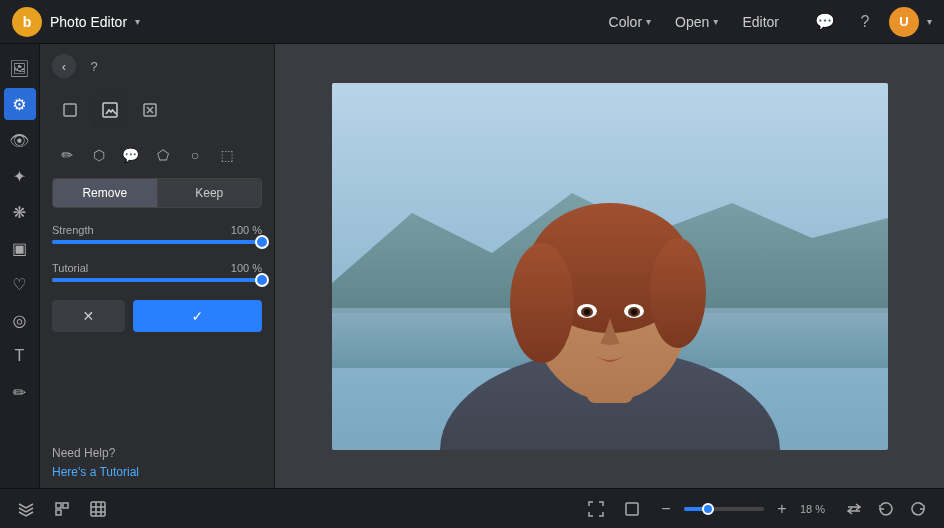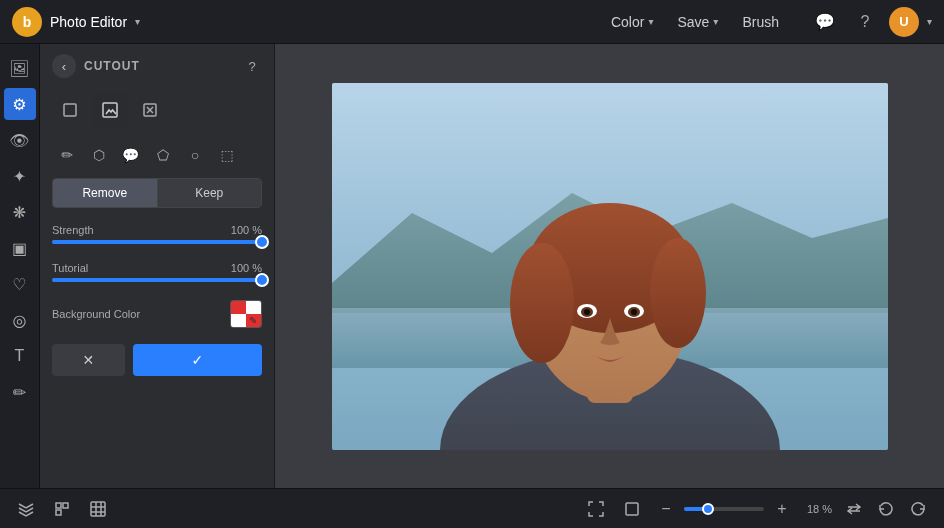--- a/index.html
+++ b/index.html
@@ -393,21 +393,20 @@
       position: absolute;
       top: 50%;
       left: 23%;
       transform: translateY(-50%);
       border: 2px solid #fff;
     }
     .zoom-value {
       font-size: 11px;
       color: #aaa;
       min-width: 32px;
-      text-align: right;
     }
     .bottom-right-btns {
       display: flex;
       align-items: center;
       gap: 4px;
     }
   </style>
 </head>
 <body>
 
@@ -416,25 +415,25 @@
     <span>b</span>
   </div>
   <span class="nav-app-title">Photo Editor</span>
   <span class="nav-chevron">▾</span>
   <div class="nav-spacer"></div>
   <button class="nav-btn">
     <span>Color</span>
     <span class="nav-chevron-small">▾</span>
   </button>
   <button class="nav-btn">
-    <span>Save</span>
+    <span>Open</span>
     <span class="nav-chevron-small">▾</span>
   </button>
   <button class="nav-btn">
-    <span>Brush</span>
+    <span>Editor</span>
   </button>
   <div class="nav-right">
     <button class="nav-icon-btn">💬</button>
     <button class="nav-icon-btn">?</button>
     <div class="nav-avatar">
       <span>U</span>
     </div>
     <span style="color:#aaa;font-size:10px;cursor:pointer;">▾</span>
   </div>
 </div>
@@ -450,21 +449,20 @@
     <button class="tool-btn">▣</button>
     <button class="tool-btn">♡</button>
     <button class="tool-btn">◎</button>
     <button class="tool-btn">T</button>
     <button class="tool-btn">✏</button>
   </div>
 
   <div class="side-panel">
     <div class="panel-header">
       <button class="panel-back-btn">‹</button>
-      <span class="panel-title">CUTOUT</span>
       <button class="panel-help-btn">?</button>
     </div>
 
     <div class="panel-icons-row">
       <button class="panel-icon-btn">
         <svg width="18" height="18" viewBox="0 0 18 18" fill="none" stroke="#aaa" stroke-width="1.5">
             <rect x="3" y="3" width="12" height="12" rx="1"></rect>
           </svg>
       </button>
       <button class="panel-icon-btn active">
@@ -514,38 +512,30 @@
         <span class="slider-label">Tutorial</span>
         <span class="slider-value">100 %</span>
       </div>
       <div class="slider-track">
         <div class="slider-fill" style="width:100%;"></div>
         <div class="slider-thumb" style="left:calc(100% - 7px);"></div>
       </div>
     </div>
 
 
-    <div class="bg-color-row">
-      <span class="bg-color-label">Background Color</span>
-      <div class="bg-color-swatch">
-        <div class="bg-color-swatch-inner">
-          <div class="swatch-red"></div>
-          <div class="swatch-white"></div>
-          <div class="swatch-white"></div>
-          <div class="swatch-red"></div>
-        </div>
-        <span class="swatch-slash">✎</span>
-      </div>
-    </div>
 
     <div class="action-row">
       <button class="cancel-btn">✕</button>
       <button class="confirm-btn">✓</button>
     </div>
 
+    <div class="help-section">
+      <div class="help-title">Need Help?</div>
+      <a class="help-link" href="#">Here's a Tutorial</a>
+    </div>
   </div>
 
   <div class="canvas-area">
     <div class="canvas-image">
       
       <svg width="556" height="367" viewBox="0 0 556 367" xmlns="http://www.w3.org/2000/svg">
         <defs>
           <linearGradient id="skyGrad" x1="0" y1="0" x2="0" y2="1">
             <stop offset="0%" stop-color="#b8d4e8"></stop>
             <stop offset="60%" stop-color="#8fb8d0"></stop>

